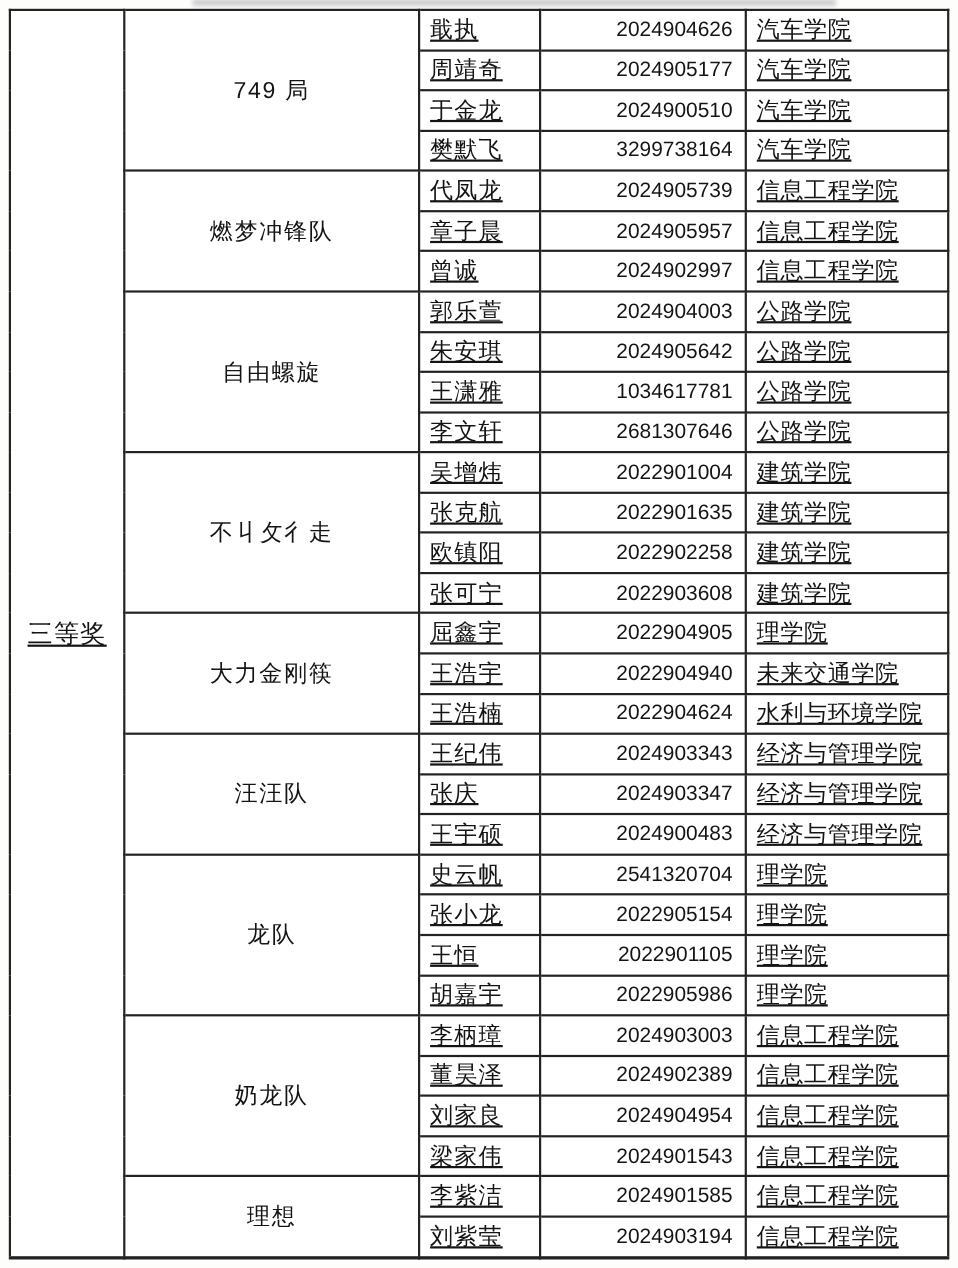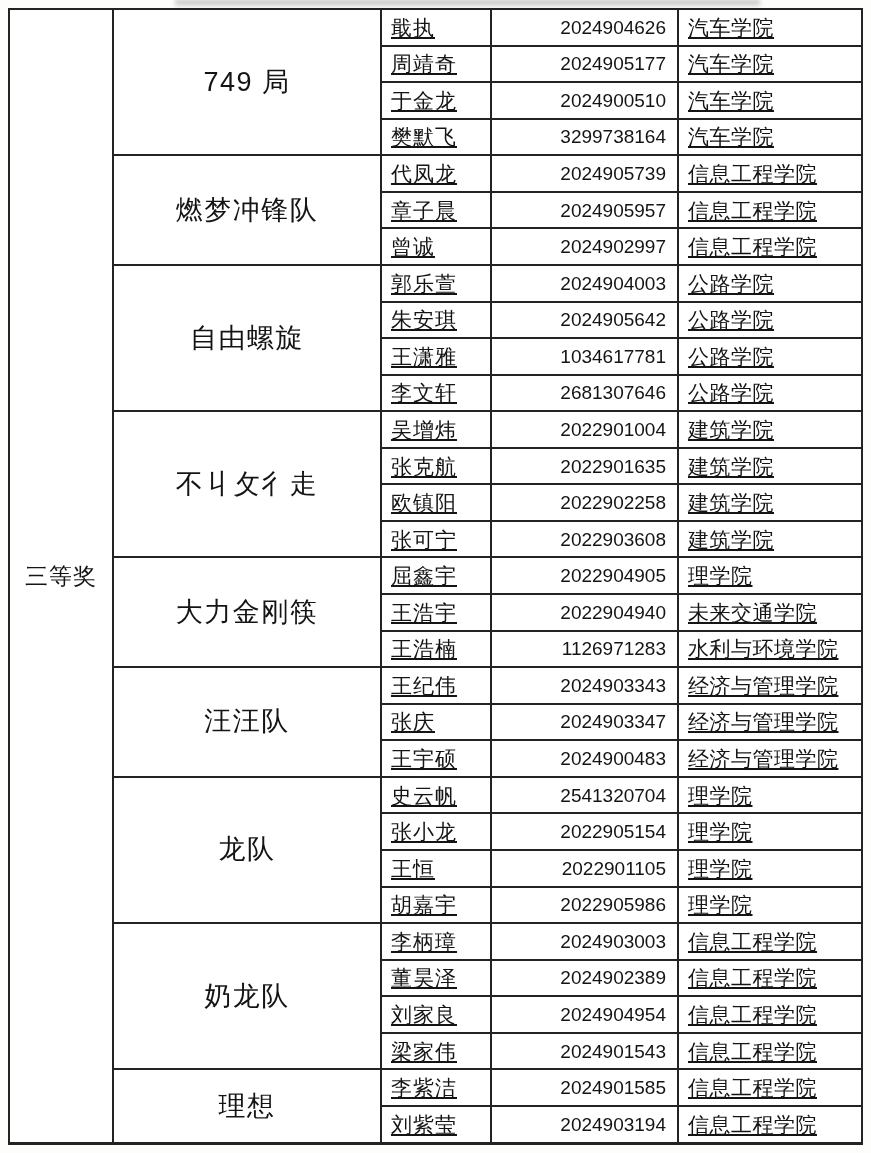--- a/index.html
+++ b/index.html
@@ -50,24 +50,25 @@
     line-height: 1;
     padding: 0;
     vertical-align: middle;
     white-space: nowrap;
     overflow: hidden;
   }
   td.award-cell {
     text-align: center;
     font-size: 23px;
     letter-spacing: 1px;
+    text-decoration: underline;
   }
   td.team-cell {
     text-align: center;
-    font-size: 27px;
+    font-size: 21px;
     letter-spacing: 1.5px;
   }
   td.name-cell {
     text-align: left;
     padding-left: 9px;
     letter-spacing: 1px;
     text-decoration: underline;
   }
   td.id-cell {
     text-align: right;
@@ -181,21 +182,21 @@
           <td class="id-cell">2022904905</td>
           <td class="college-cell">理学院</td>
         </tr>
         <tr>
           <td class="name-cell">王浩宇</td>
           <td class="id-cell">2022904940</td>
           <td class="college-cell">未来交通学院</td>
         </tr>
         <tr>
           <td class="name-cell">王浩楠</td>
-          <td class="id-cell">1126971283</td>
+          <td class="id-cell">2022904624</td>
           <td class="college-cell">水利与环境学院</td>
         </tr>
         <tr>
           <td class="team-cell" rowspan="3">汪汪队</td>
           <td class="name-cell">王纪伟</td>
           <td class="id-cell">2024903343</td>
           <td class="college-cell">经济与管理学院</td>
         </tr>
         <tr>
           <td class="name-cell">张庆</td>

